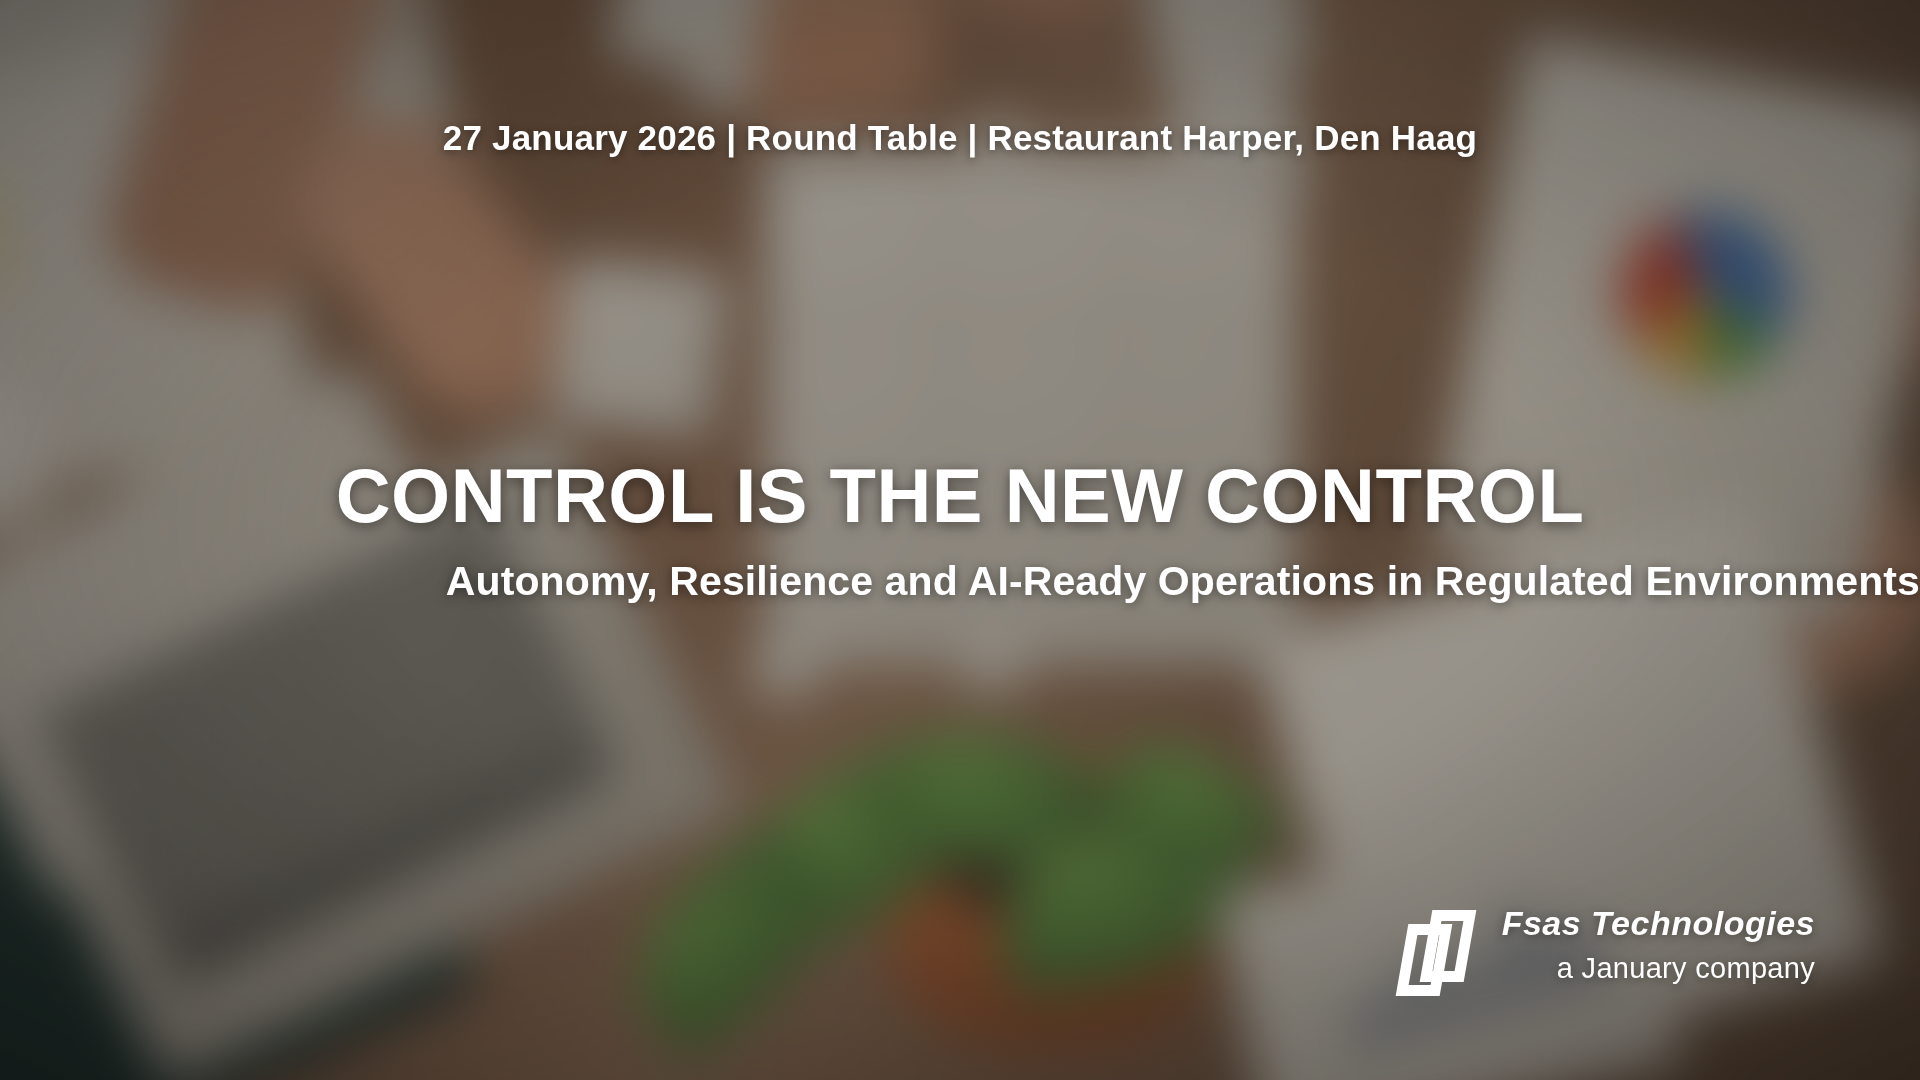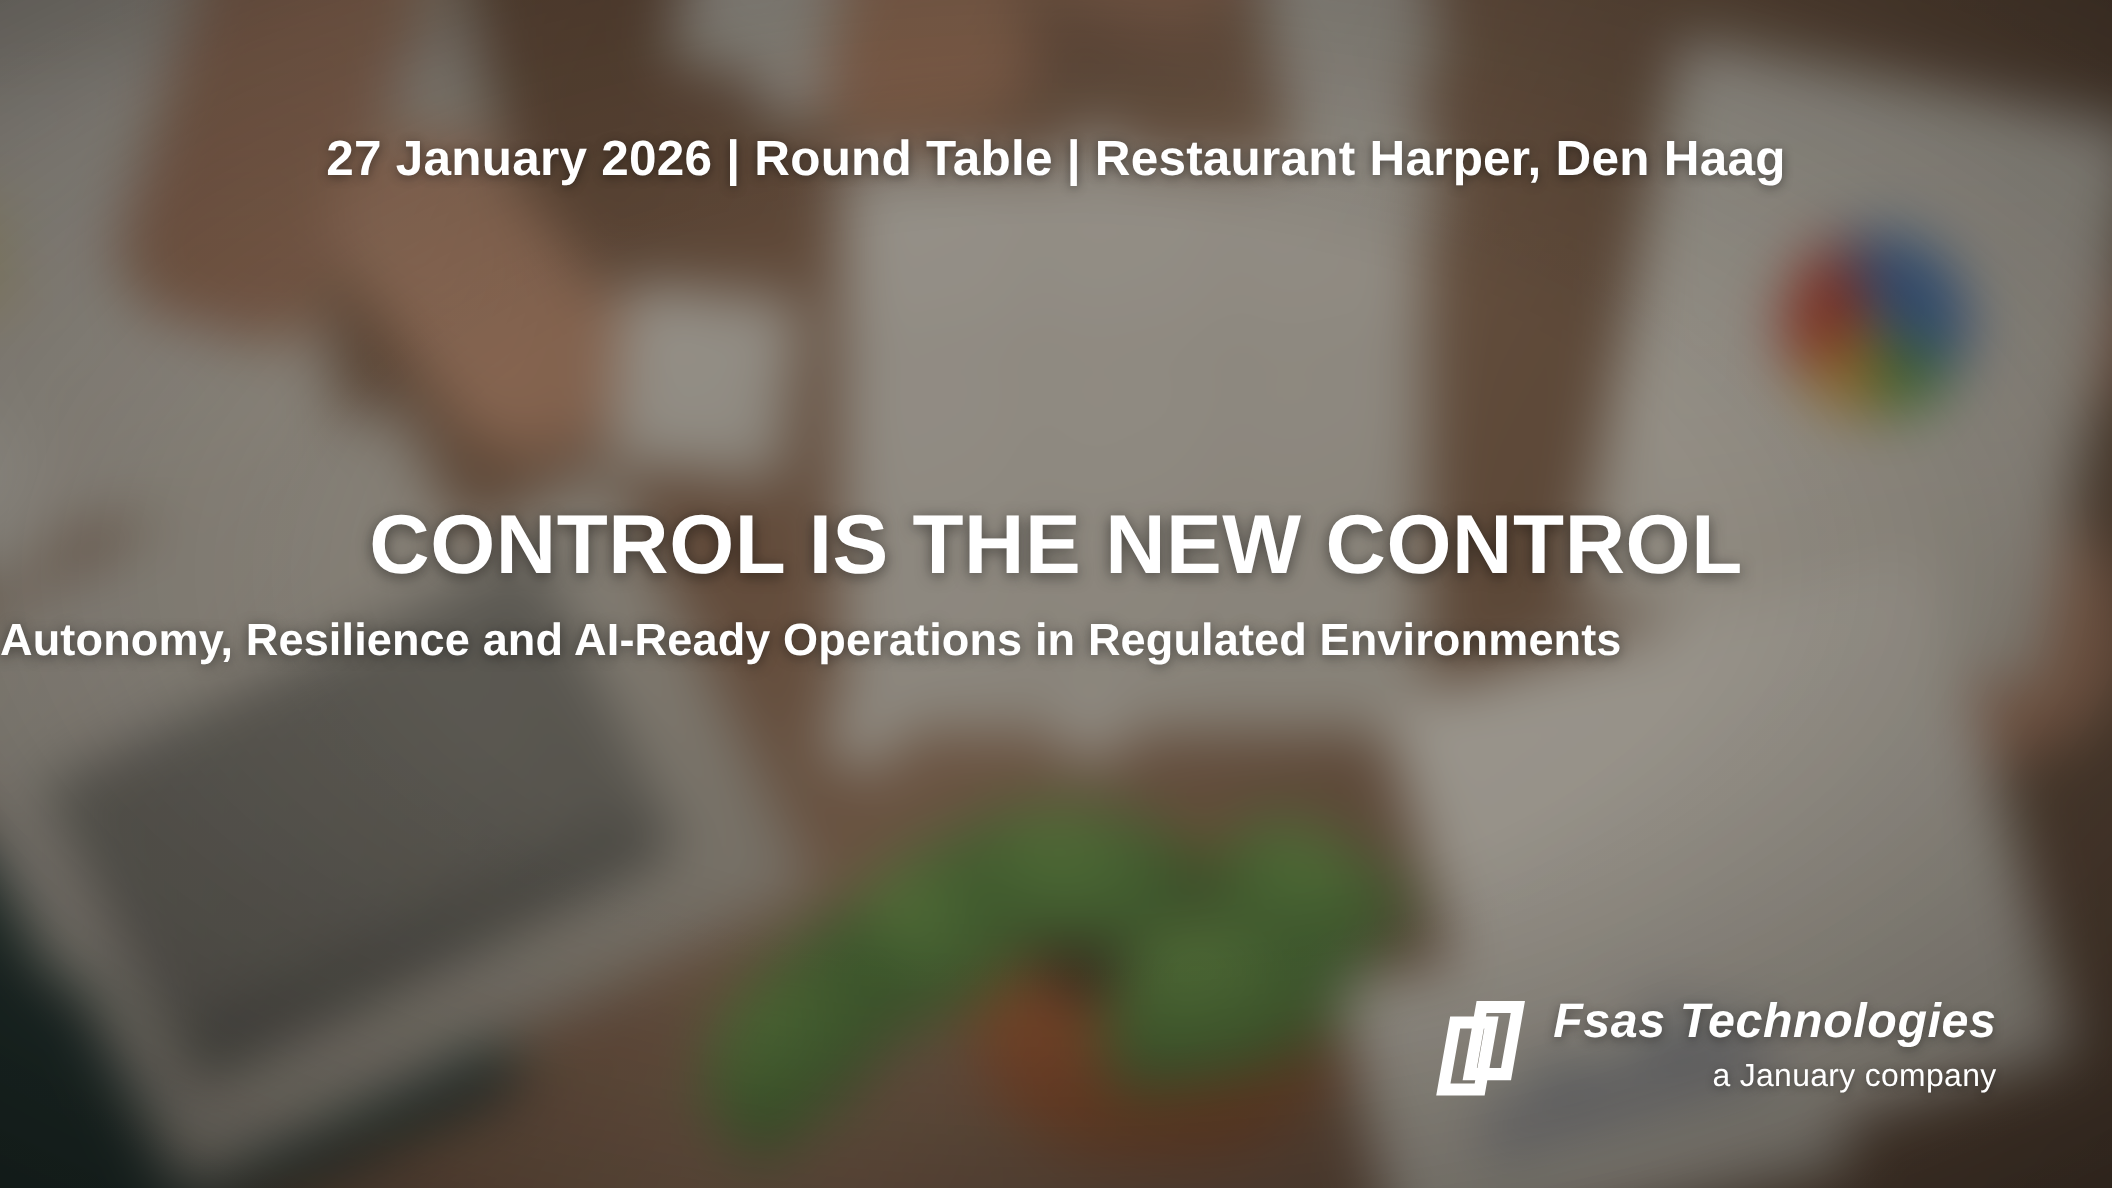--- a/index.html
+++ b/index.html
@@ -268,21 +268,21 @@
 
   
   .content { position: absolute; inset: 0; }
 
   .event-meta {
     position: absolute;
     top: 118px;
     width: 100%;
     text-align: center;
     color: #ffffff;
-    font-size: 45px;
+    font-size: 35px;
     font-weight: bold;
     letter-spacing: .2px;
     text-shadow: 0 2px 10px rgba(0,0,0,.45);
   }
 
   .headline {
     position: absolute;
     top: 452px;
     width: 100%;
     text-align: center;
@@ -290,21 +290,21 @@
     font-size: 76px;
     font-weight: bold;
     letter-spacing: .5px;
     text-shadow: 0 3px 14px rgba(0,0,0,.5);
   }
 
   .subhead {
     position: absolute;
     top: 558px;
     width: 100%;
-    text-align: left;
+    text-align: right;
     color: #ffffff;
     font-size: 41px;
     font-weight: bold;
     letter-spacing: .1px;
     text-shadow: 0 2px 12px rgba(0,0,0,.5);
   }
 
   
   .cionet-logo {
     position: absolute;
@@ -351,21 +351,21 @@
     display: block;
     border: 11px solid #ffffff;
     width: 44px; height: 72px;
     transform: skewX(-10deg);
   }
   .fsas-mark .s1 { left: 0;  top: 14px; }
   .fsas-mark .s2 { left: 24px; top: 0; }
   .fsas-text { display: flex; flex-direction: column; align-items: flex-end; }
   .fsas-name {
     color: #ffffff;
-    font-size: 44px;
+    font-size: 34px;
     font-weight: bold;
     font-style: italic;
     letter-spacing: .5px;
     line-height: 1.05;
     text-shadow: 0 2px 10px rgba(0,0,0,.4);
   }
   .fsas-tagline {
     color: #ffffff;
     font-size: 29px;
     font-weight: normal;

